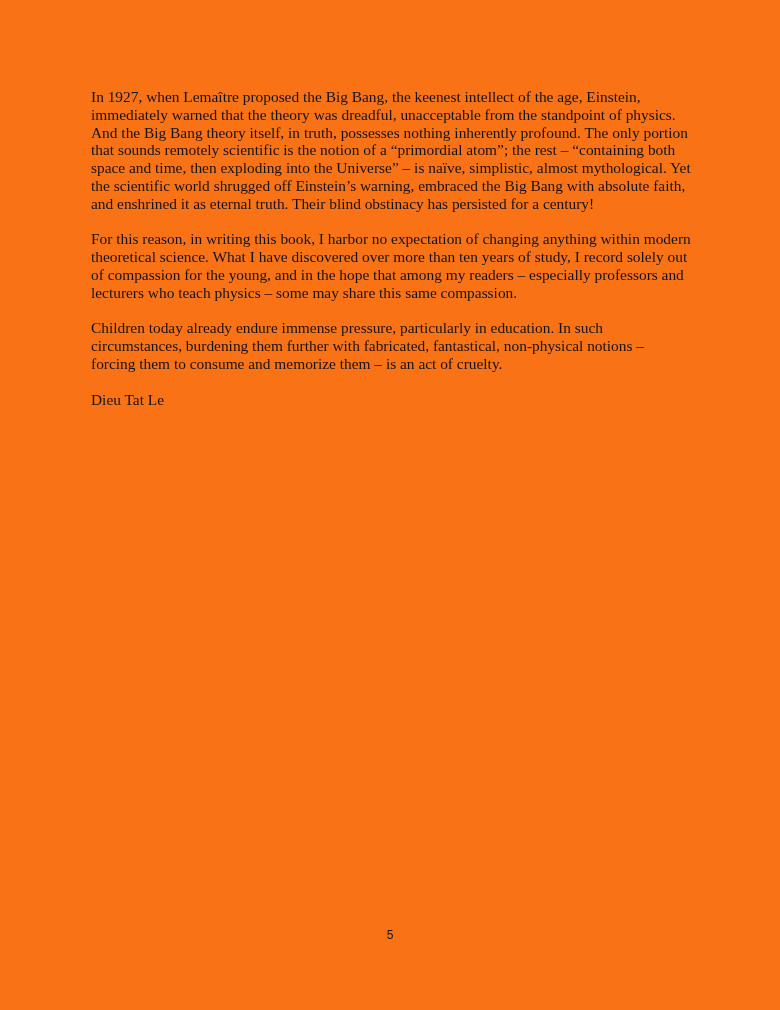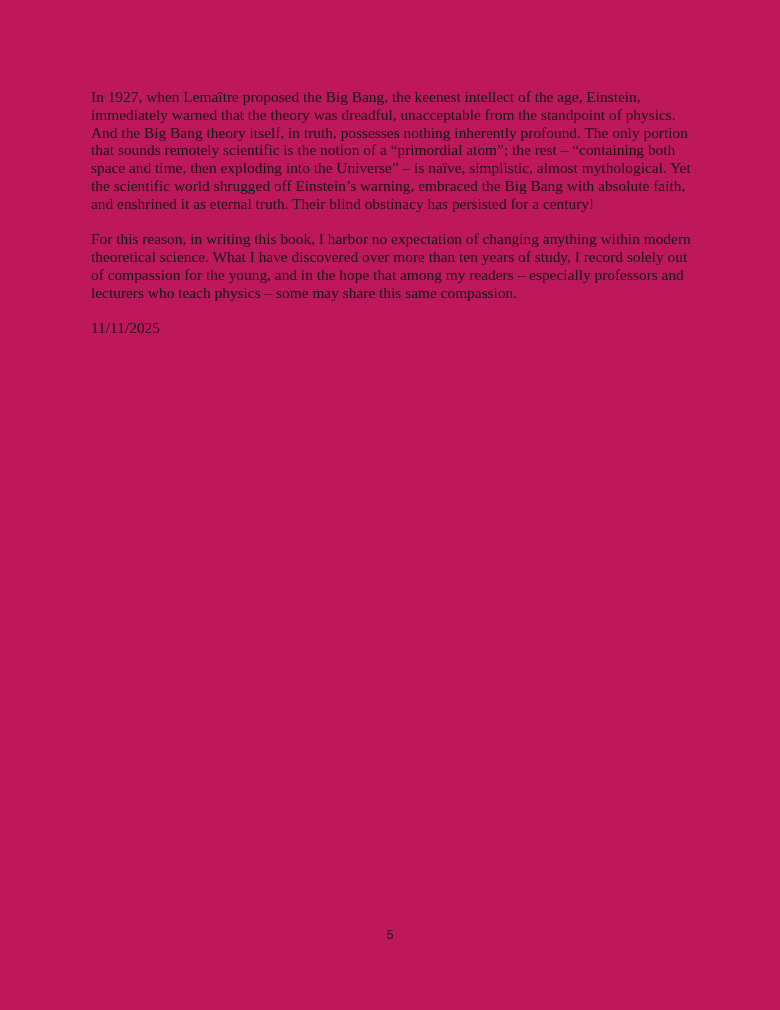--- a/index.html
+++ b/index.html
@@ -4,21 +4,21 @@
 <style>
   html, body {
     margin: 0;
     padding: 0;
     background: #ffffff;
   }
   .page {
     position: relative;
     width: 780px;
     height: 1010px;
-    background: #be185d;
+    background: #f97316;
     overflow: hidden;
     font-family: "Liberation Serif", "DejaVu Serif", serif;
     font-size: 15.4px;
     line-height: 17.8px;
     color: #131313;
   }
   .content {
     position: absolute;
     left: 91px;
     top: 88px;
@@ -41,18 +41,19 @@
     color: #131313;
   }
 </style>
 </head>
 <body>
 
 <div class="page">
   <div class="content">
     <p>In 1927, when Lemaître proposed the Big Bang, the keenest intellect of the age, Einstein, immediately warned that the theory was dreadful, unacceptable from the standpoint of physics. And the Big Bang theory itself, in truth, possesses nothing inherently profound. The only portion that sounds remotely scientific is the notion of a “primordial atom”; the rest – “containing both space and time, then exploding into the Universe” – is naïve, simplistic, almost mythological. Yet the scientific world shrugged off Einstein’s warning, embraced the Big Bang with absolute faith, and enshrined it as eternal truth. Their blind obstinacy has persisted for a century!</p>
     <p>For this reason, in writing this book, I harbor no expectation of changing anything within modern theoretical science. What I have discovered over more than ten years of study, I record solely out of compassion for the young, and in the hope that among my readers – especially professors and lecturers who teach physics – some may share this same compassion.</p>
-    <p>11/11/2025</p>
+    <p>Children today already endure immense pressure, particularly in education. In such circumstances, burdening them further with fabricated, fantastical, non-physical notions – forcing them to consume and memorize them – is an act of cruelty.</p>
+    <p>Dieu Tat Le</p>
   </div>
   <div class="footer">
     <span>5</span>
   </div>
 </div>
 
 </body></html>

